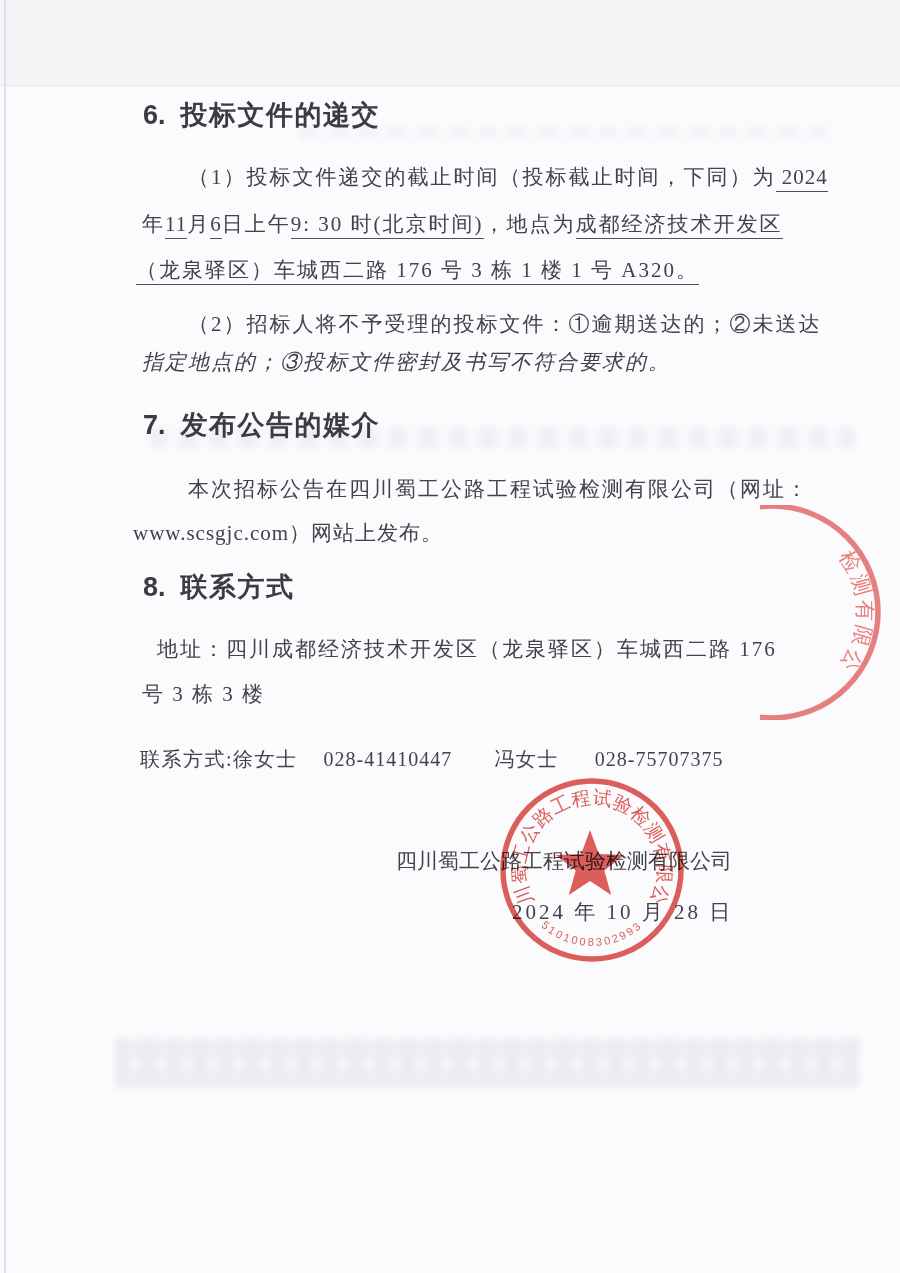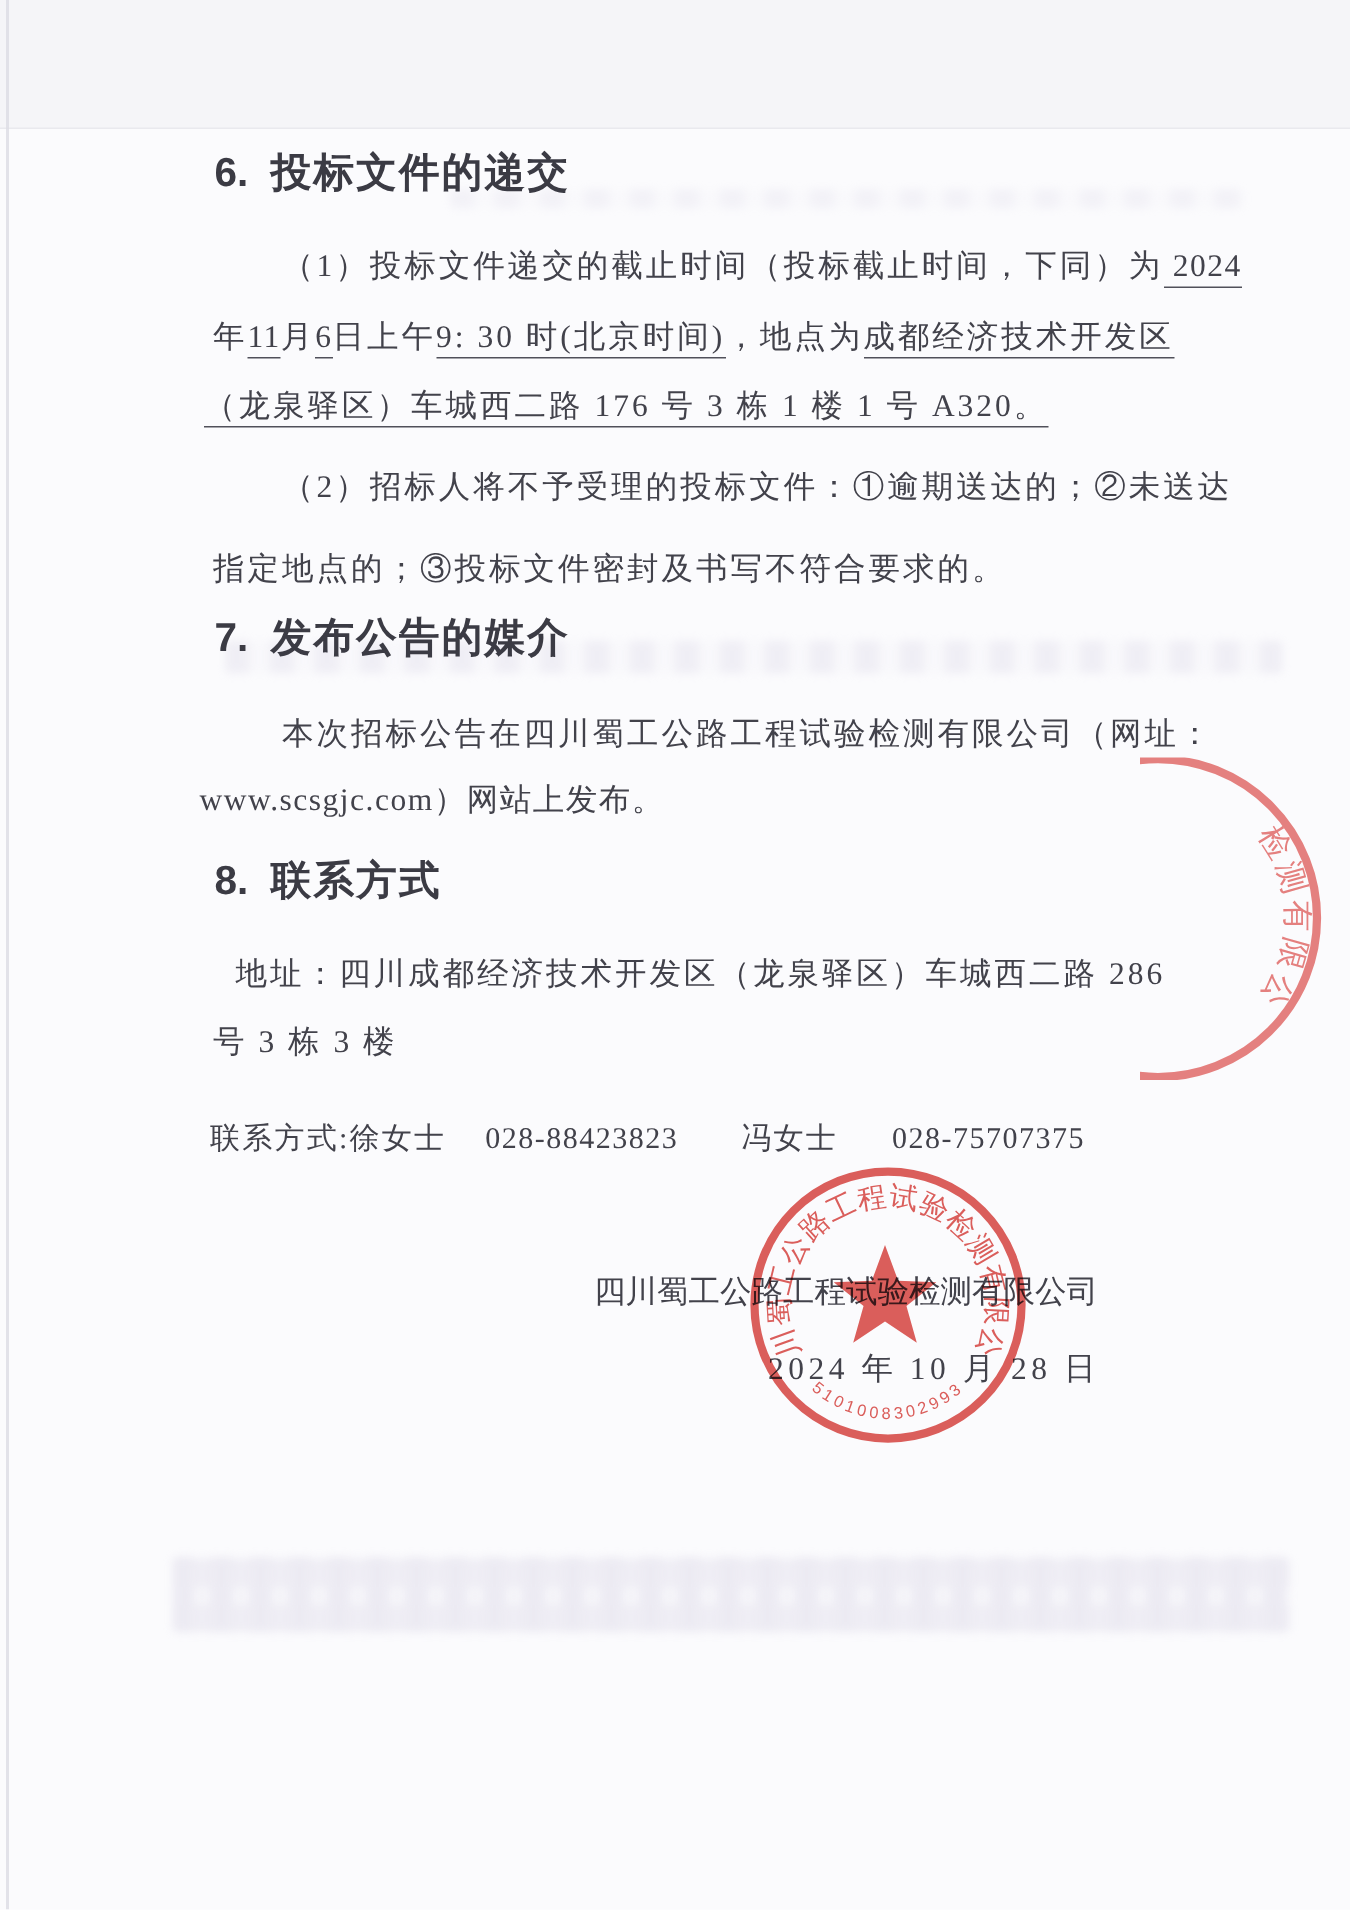--- a/index.html
+++ b/index.html
@@ -72,48 +72,48 @@
   <div class="line" style="left:142px; top:209px;">
     <span>年</span><span class="u latin">11</span><span>月</span><span class="u latin">6</span><span>日上午</span><span class="u">9: 30 时(北京时间)</span><span>，地点为</span><span class="u">成都经济技术开发区</span>
   </div>
   <div class="line" style="left:136px; top:255px;">
     <span class="u">（龙泉驿区）车城西二路 176 号 3 栋 1 楼 1 号 A320。</span>
   </div>
 
   <div class="line" style="left:188px; top:309px;">
     <span>（2）招标人将不予受理的投标文件：①逾期送达的；②未送达</span>
   </div>
-  <div class="line" style="left:142px; top:364px;">
+  <div class="line" style="left:142px; top:347px;font-style:italic;">
     <span>指定地点的；③投标文件密封及书写不符合要求的。</span>
   </div>
 
   <div class="line heading" style="left:143px; top:410px;">
     <span class="hnum">7.</span><span>发布公告的媒介</span>
   </div>
 
   <div class="line" style="left:188px; top:474px;">
     <span>本次招标公告在四川蜀工公路工程试验检测有限公司（网址：</span>
   </div>
   <div class="line latin" style="left:133px; top:518px;">
     <span>www.scsgjc.com）网站上发布。</span>
   </div>
 
   <div class="line heading" style="left:143px; top:572px;">
     <span class="hnum">8.</span><span>联系方式</span>
   </div>
 
   <div class="line" style="left:157px; top:634px;">
-    <span>地址：四川成都经济技术开发区（龙泉驿区）车城西二路 286</span>
+    <span>地址：四川成都经济技术开发区（龙泉驿区）车城西二路 176</span>
   </div>
   <div class="line" style="left:142px; top:679px;">
     <span>号 3 栋 3 楼</span>
   </div>
 
   <div class="line contact-line" style="left:140px; top:744px; font-size:20px; letter-spacing:1.5px;">
-    <span>联系方式:</span><span>徐女士</span><span class="gap26 latin">028-88423823</span><span class="gap42">冯女士</span><span class="gap36 latin">028-75707375</span>
+    <span>联系方式:</span><span>徐女士</span><span class="gap26 latin">028-41410447</span><span class="gap42">冯女士</span><span class="gap36 latin">028-75707375</span>
   </div>
 
   <div class="line sig-company">
     <span>四川蜀工公路工程试验检测有限公司</span>
   </div>
   <div class="line sig-date">
     <span>2024 年 10 月 28 日</span>
   </div>
 
   <svg class="seal seal-main" viewBox="0 0 196 196">

